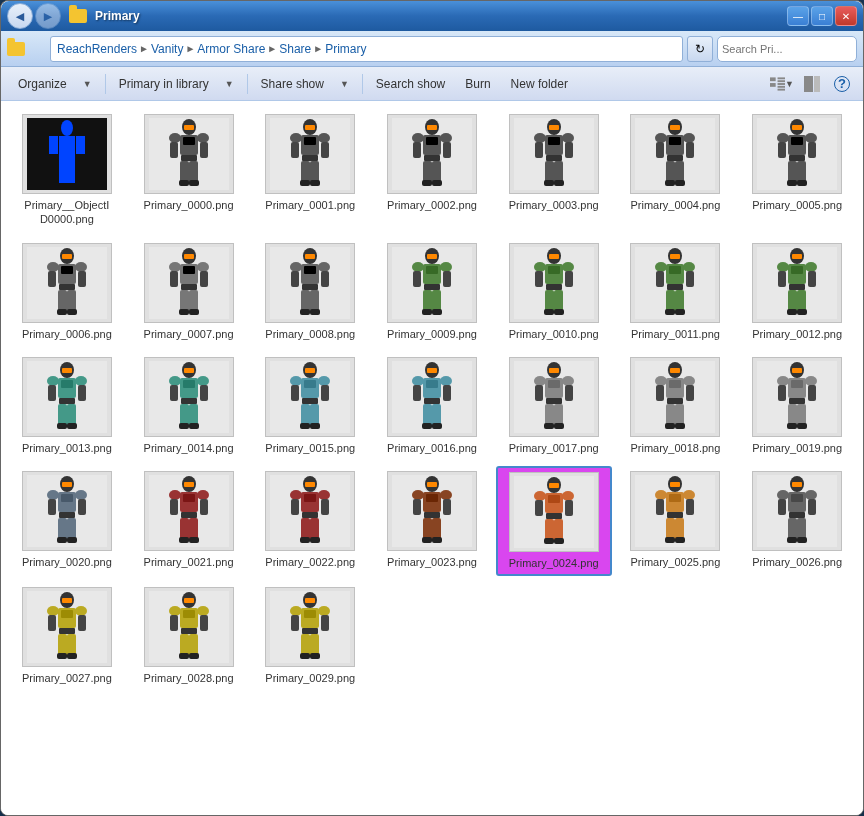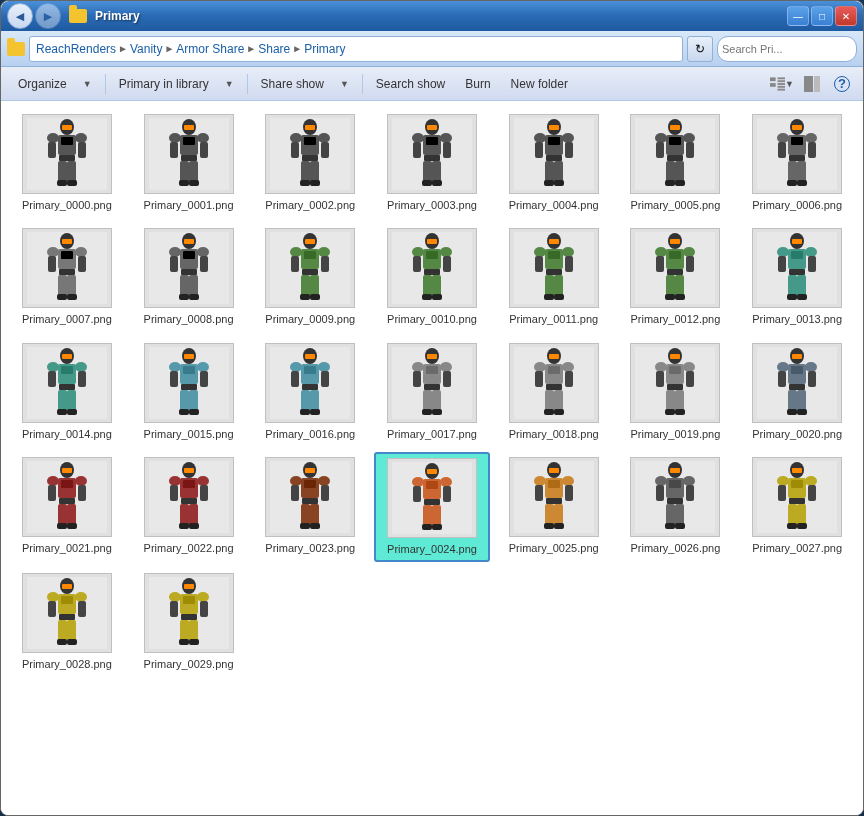--- a/index.html
+++ b/index.html
@@ -110,41 +110,42 @@
       height: 26px;
       background: white;
       border: 1px solid #90b0d8;
       border-radius: 3px;
       display: flex;
       align-items: center;
       padding: 0 6px;
       gap: 2px;
       font-size: 12px;
       color: #333;
+      margin-left: 21px;
     }
     .breadcrumb-sep { color: #666; font-size: 10px; }
     .breadcrumb-item { color: #1a5fa8; cursor: pointer; }
     .breadcrumb-refresh {
       width: 26px;
       height: 26px;
       background: linear-gradient(to bottom, #e8f0fa, #c8d8f0);
       border: 1px solid #90b0d8;
       border-radius: 3px;
       display: flex;
       align-items: center;
       justify-content: center;
       cursor: pointer;
       font-size: 12px;
     }
     .search-box {
       width: 140px;
       height: 26px;
       background: white;
       border: 1px solid #90b0d8;
-      border-radius: 11px;
+      border-radius: 5px;
       display: flex;
       align-items: center;
       padding: 0 4px;
       gap: 3px;
     }
     .search-box input {
       flex: 1;
       border: none;
       outline: none;
       font-size: 11px;
@@ -216,21 +217,21 @@
       display: flex;
       flex-direction: column;
       align-items: center;
       padding: 4px;
       border: 1px solid transparent;
       border-radius: 3px;
       cursor: pointer;
       min-width: 0;
     }
     .file-item.selected {
-      background: #5eead4;
+      background: #d946ef;
       border: 2px solid #4488cc;
     }
     .file-thumb {
       width: 90px;
       height: 80px;
       background: #e0e0e0;
       border: 1px solid #c0c0c0;
       display: flex;
       align-items: center;
       justify-content: center;
@@ -339,20 +340,36 @@
         </svg>
       </div>
       <div class="view-btn">
         <span style="font-size:13px;color:#1a5fa8;font-weight:bold;border:1px solid #1a5fa8;border-radius:50%;width:16px;height:16px;display:flex;align-items:center;justify-content:center;">?</span>
       </div>
     </div>
   </div>
 
   <div class="content">
     <div class="file-grid" id="file-grid">
+    <div class="file-item">
+          <div class="file-thumb">
+            <svg width="80" height="72" viewBox="0 0 80 72">
+              <rect x="0" y="0" width="80" height="72" fill="#111"></rect>
+              <g fill="#0044ff">
+                <ellipse cx="40" cy="10" rx="6" ry="8" fill="#0044ff"></ellipse>
+                <rect x="32" y="18" width="16" height="22" fill="#0044ff"></rect>
+                <rect x="22" y="18" width="9" height="18" fill="#0044ff"></rect>
+                <rect x="49" y="18" width="9" height="18" fill="#0044ff"></rect>
+                <rect x="32" y="40" width="8" height="25" fill="#0044ff"></rect>
+                <rect x="40" y="40" width="8" height="25" fill="#0044ff"></rect>
+              </g>
+            </svg>
+          </div>
+          <div class="file-name">Primary__ObjectID0000.png</div>
+        </div>
         <div class="file-item">
           <div class="file-thumb">
             <svg width="80" height="72" viewBox="0 0 80 72">
               <rect x="0" y="0" width="80" height="72" fill="#e8e8e8"></rect>
               <g>
                 <ellipse cx="40" cy="9" rx="7" ry="8" fill="#333"></ellipse>
                 <rect x="35" y="7" width="10" height="5" fill="#ff8800" rx="1"></rect>
                 <rect x="31" y="17" width="18" height="20" fill="#555" rx="2"></rect>
                 <rect x="34" y="19" width="12" height="8" fill="#aN" rx="1"></rect>
                 <ellipse cx="26" cy="20" rx="6" ry="5" fill="#555"></ellipse>

